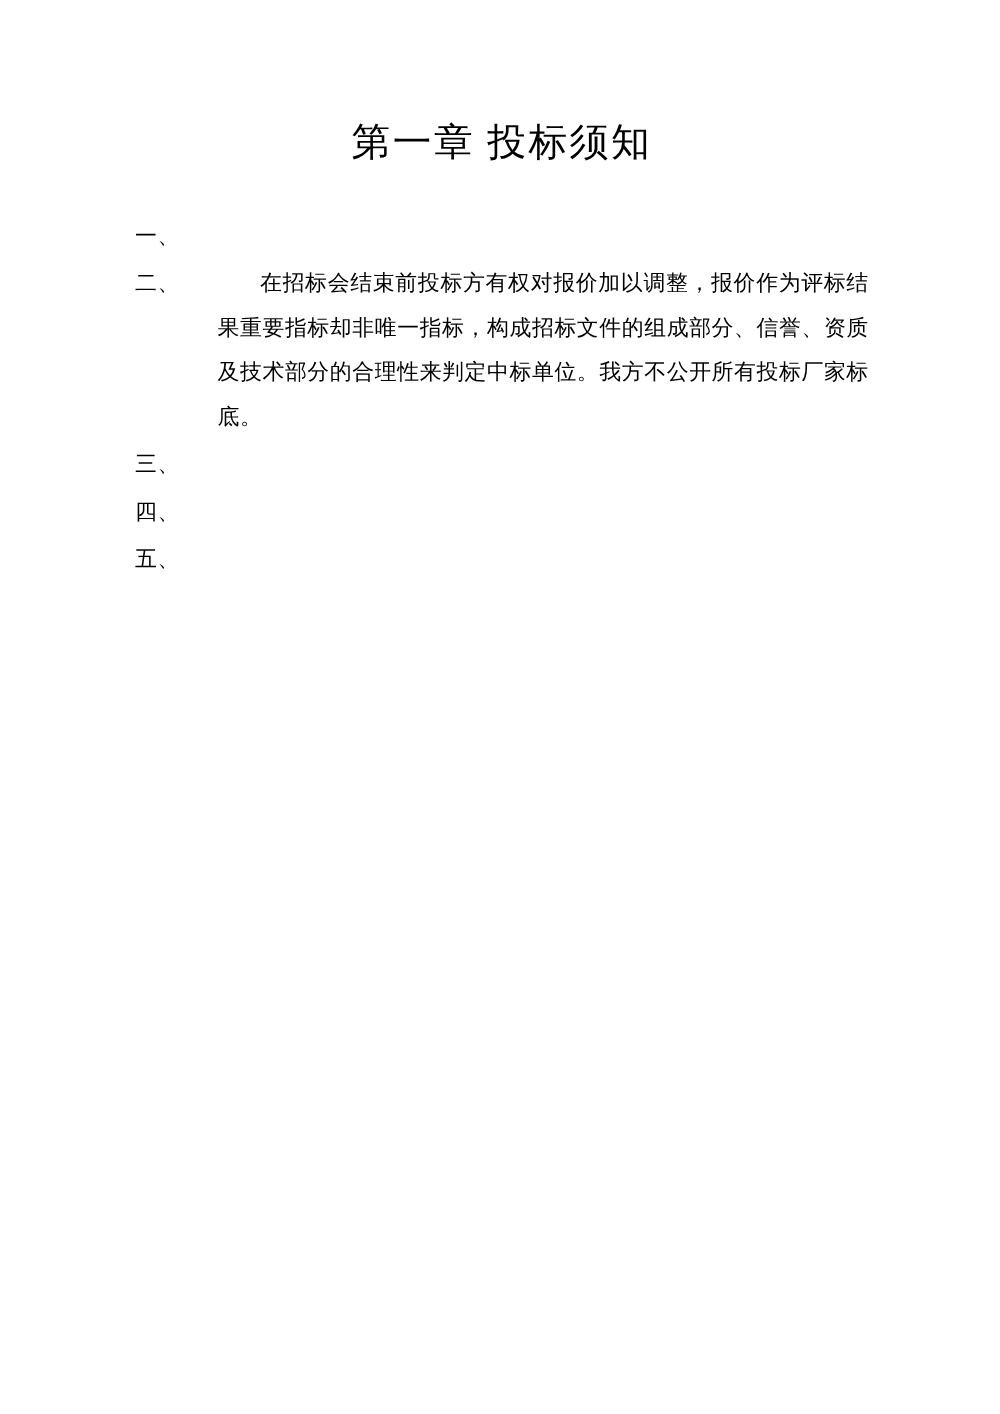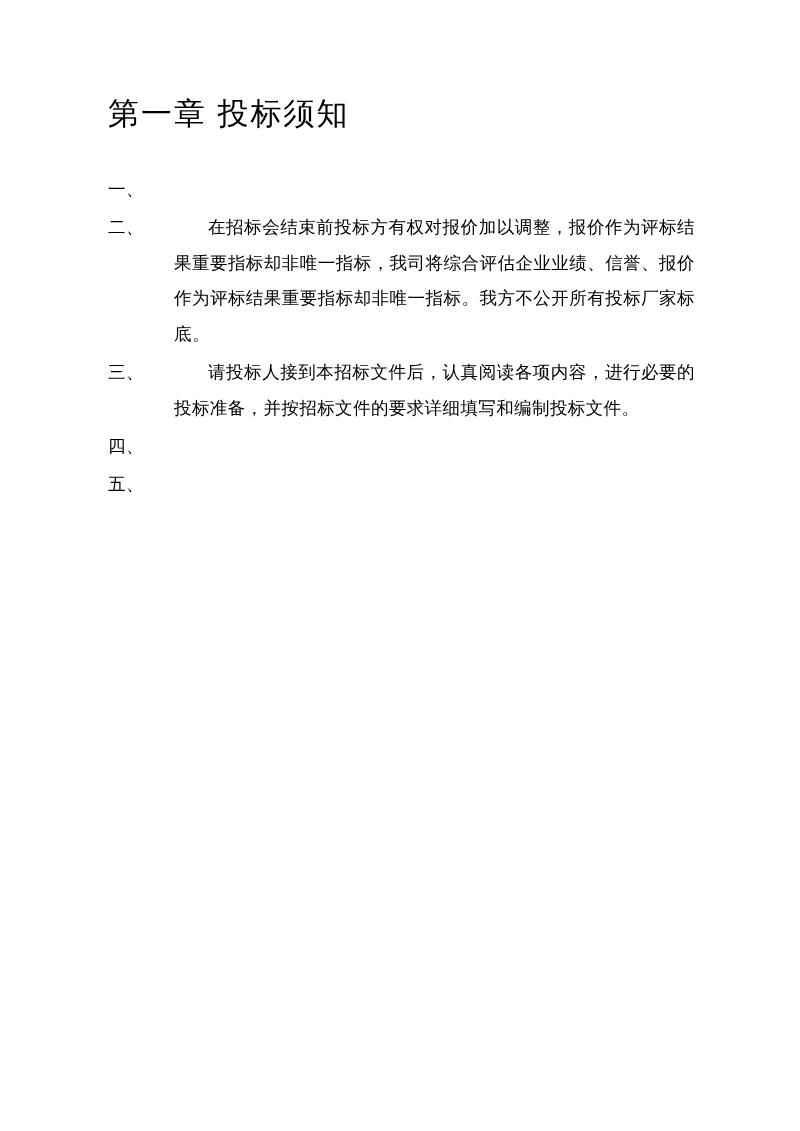--- a/index.html
+++ b/index.html
@@ -14,27 +14,27 @@
   .page {
     position: relative;
     width: 800px;
     height: 1131px;
     background: #ffffff;
     box-sizing: border-box;
     padding: 95px 105px 0 108px;
     overflow: hidden;
   }
   .doc-title {
-    text-align: left;
+    text-align: center;
     font-size: 31px;
     line-height: 1.25;
     letter-spacing: 2px;
     margin: 0 0 38px 0;
     font-weight: 500;
-    font-family: Liberation Sans, sans-serif;
+    font-family: Liberation Serif, serif;
   }
   .clause-list {
     margin: 0;
     padding: 0;
     list-style: none;
   }
   .clause {
     display: flex;
     align-items: flex-start;
     font-size: 17.5px;
@@ -62,26 +62,25 @@
   <h1 class="doc-title">第一章  投标须知</h1>
 
   <ol class="clause-list">
 
     <li class="clause">
       <span class="clause-marker">一、</span>
     </li>
 
     <li class="clause">
       <span class="clause-marker">二、</span>
-      <span class="clause-body">在招标会结束前投标方有权对报价加以调整，报价作为评标结果重要指标却非唯一指标，我司将综合评估企业业绩、信誉、报价作为评标结果重要指标却非唯一指标。我方不公开所有投标厂家标底。</span>
+      <span class="clause-body">在招标会结束前投标方有权对报价加以调整，报价作为评标结果重要指标却非唯一指标，构成招标文件的组成部分、信誉、资质及技术部分的合理性来判定中标单位。我方不公开所有投标厂家标底。</span>
     </li>
 
     <li class="clause">
       <span class="clause-marker">三、</span>
-      <span class="clause-body">请投标人接到本招标文件后，认真阅读各项内容，进行必要的投标准备，并按招标文件的要求详细填写和编制投标文件。</span>
     </li>
 
     <li class="clause">
       <span class="clause-marker">四、</span>
     </li>
 
     <li class="clause">
       <span class="clause-marker">五、</span>
     </li>
 

